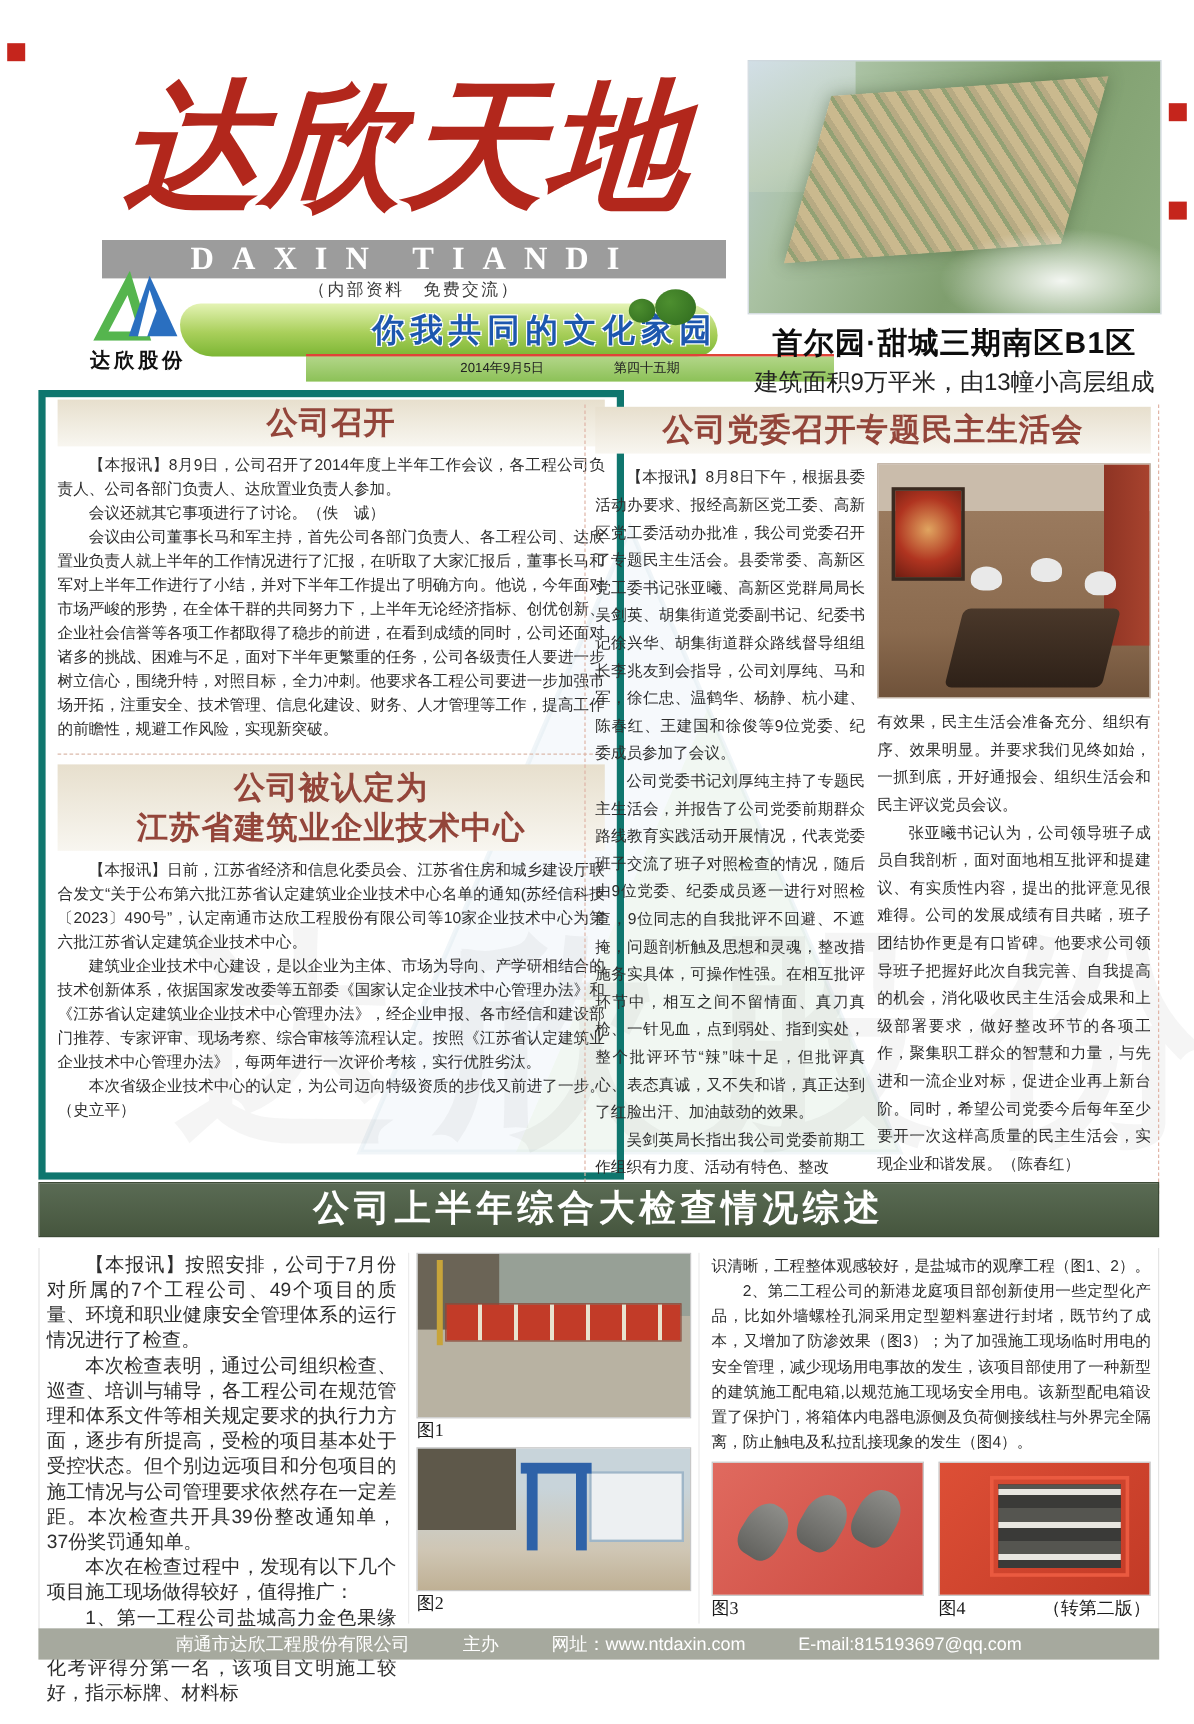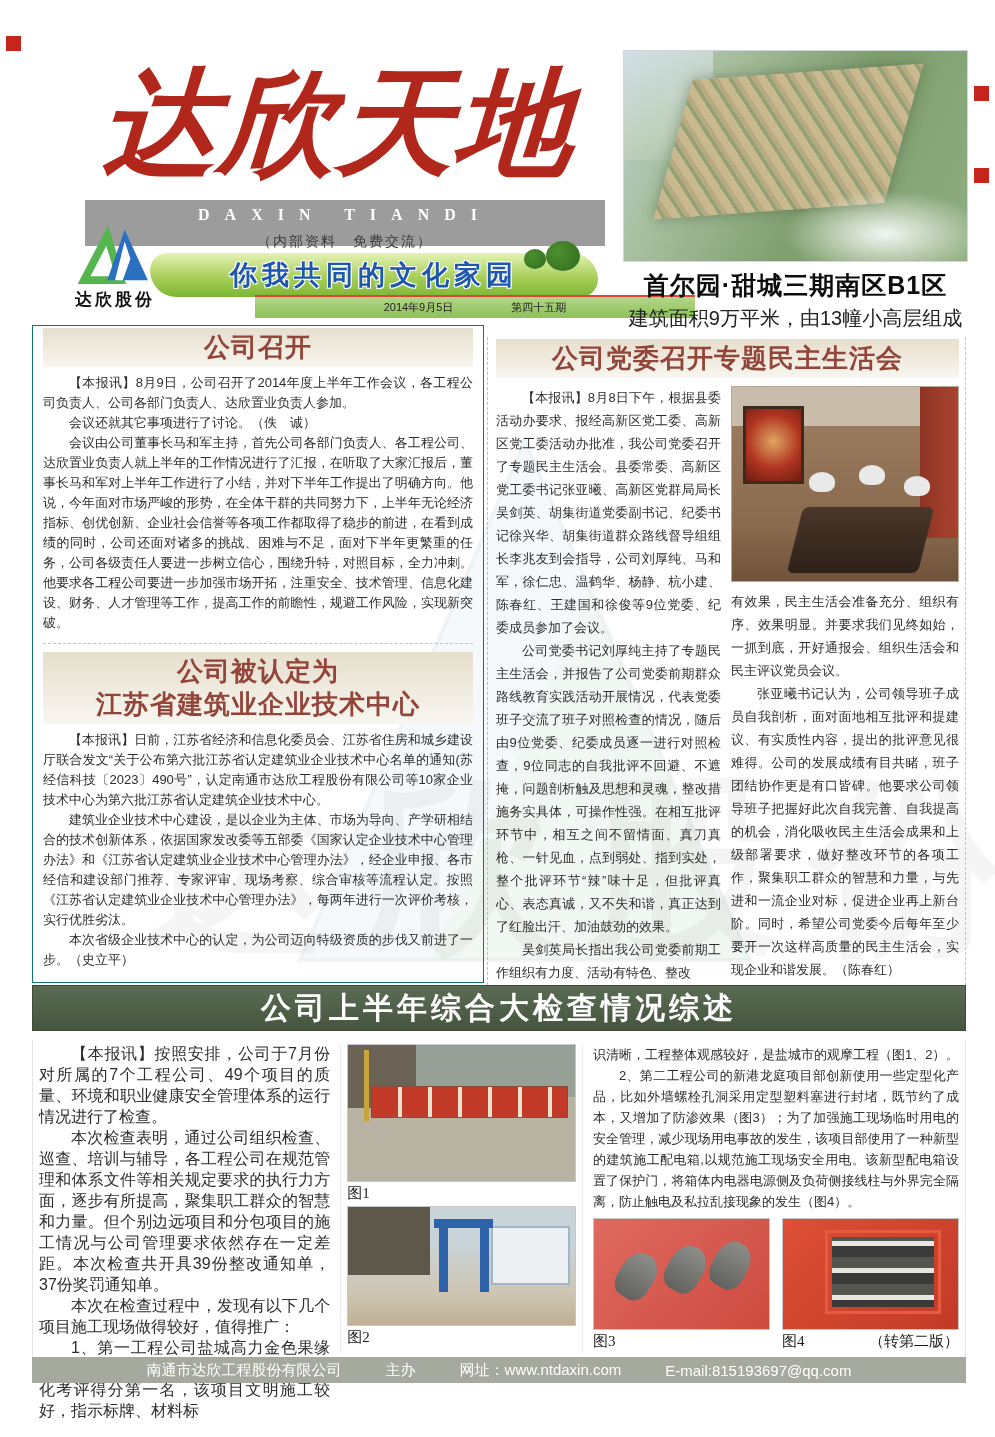--- a/index.html
+++ b/index.html
@@ -12,29 +12,29 @@
   
   .wm-triangle { position:absolute; z-index:0; opacity:.5; }
   .wm-text { position:absolute; z-index:0; font-family:"Liberation Serif", serif; font-weight:bold;
              color:rgba(110,110,110,0.07); font-size:190px; letter-spacing:34px; white-space:nowrap; }
 
   
   .paper-title { position:absolute; left:58px; top:42px; width:560px; height:168px; z-index:2;
                  font-family:"DejaVu Serif", serif; font-weight:bold; font-style:italic;
                  font-size:116px; line-height:160px; color:#b2271c; text-align:center;
                  letter-spacing:2px; transform:skewX(-3deg); }
-  .title-en-bar { position:absolute; left:85px; top:200px; width:520px; height:46px; z-index:2;
+  .title-en-bar { position:absolute; left:85px; top:200px; width:520px; height:32px; z-index:2;
                   background:#9c9c9c; color:#fff; font-family:"Liberation Serif", serif;
-                  font-weight:bold; font-size:16px; line-height:30px; text-align:center; letter-spacing:15px; }
+                  font-weight:bold; font-size:27px; line-height:30px; text-align:center; letter-spacing:15px; }
   .mast-subtitle { position:absolute; left:85px; top:233px; width:520px; z-index:2;
                    text-align:center; font-size:14px; color:#3c3c3c; letter-spacing:2px; }
   .culture-banner { position:absolute; left:150px; top:253px; width:448px; height:44px; z-index:2;
                     border-radius:26px 40px 26px 40px;
                     background:linear-gradient(180deg,#e4f3b4 0%, #a9cf5b 55%, #7cb634 100%);
-                    text-align:center; }
+                    text-align:right; }
   .culture-banner span.txt { font-family:"Liberation Serif", serif; font-weight:bold; font-size:27px;
                     line-height:44px; color:#1d57ae; letter-spacing:5px;
                     text-shadow:1px 1px 0 #fff, -1px -1px 0 #fff, 1px -1px 0 #fff, -1px 1px 0 #fff; }
   .tree { position:absolute; border-radius:50%; background:radial-gradient(circle at 35% 35%, #4d8f2f, #2f6b1e); }
   .tree.t1 { width:34px; height:30px; right:18px; top:-12px; }
   .tree.t2 { width:22px; height:20px; right:52px; top:-4px; }
   .date-strip { position:absolute; left:255px; top:295px; width:440px; height:23px; z-index:2;
                 background:linear-gradient(180deg,#b3d689,#8cc157); border-top:2px solid #e04338;
                 display:flex; justify-content:center; gap:58px; font-size:11px; color:#222; line-height:20px; }
   .logo { position:absolute; left:58px; top:226px; width:114px; z-index:2; text-align:center; }
@@ -55,22 +55,22 @@
   .promo-subcaption { margin-top:3px; text-align:center; font-size:20px; color:#222; }
 
   
   .art-title { background:linear-gradient(180deg,#e7dfcd,#f8f6f0); color:#93453a; font-weight:bold;
                text-align:center; font-size:26px; line-height:33px; padding:3px 0; letter-spacing:1px; }
   .body-text p { text-indent:2em; text-align:justify; color:#2d2d2d;
                  font-family:Liberation Sans, sans-serif; }
   .body-text p.noindent { text-indent:0; }
 
   
-  .col-left { position:absolute; left:32px; top:325px; width:452px; height:658px; z-index:1;
-              border:1px solid #0f766e; padding:2px 10px 0 10px; background:transparent; }
+  .col-left { position:absolute; left:32px; top:325px; width:488px; height:658px; z-index:1;
+              border:6px solid #0f766e; padding:2px 10px 0 10px; background:transparent; }
   .col-left .body-text { margin-top:6px; }
   .col-left .body-text p { font-size:13px; line-height:20px; }
   .art-sep { border:none; border-top:1px dashed #dcb9aa; margin:10px 0 8px 0; }
 
   
   .col-right { position:absolute; left:487px; top:325px; width:479px; height:658px; z-index:1;
                border-left:1px dashed #e0b4a6; border-right:1px dashed #e0b4a6; padding:2px 6px 0 8px;margin-top:12px; }
   .col-right .art-title { margin-bottom:8px; }
   .two-cols { display:flex; gap:10px; }
   .two-cols .subcol { width:228px; }
@@ -231,21 +231,21 @@
       </div>
     </article>
   </section>
 
   <section class="bottom">
     <div class="green-bar">公司上半年综合大检查情况综述</div>
     <div class="bottom-body">
 
       <div class="bcol1 body-text">
         <p>【本报讯】按照安排，公司于7月份对所属的7个工程公司、49个项目的质量、环境和职业健康安全管理体系的运行情况进行了检查。</p>
-        <p>本次检查表明，通过公司组织检查、巡查、培训与辅导，各工程公司在规范管理和体系文件等相关规定要求的执行力方面，逐步有所提高，聚集职工群众的智慧和力量。但个别边远项目和分包项目的施工情况与公司管理要求依然存在一定差距。本次检查共开具39份整改通知单，37份奖罚通知单。</p>
+        <p>本次检查表明，通过公司组织检查、巡查、培训与辅导，各工程公司在规范管理和体系文件等相关规定要求的执行力方面，逐步有所提高，受检的项目基本处于受控状态。但个别边远项目和分包项目的施工情况与公司管理要求依然存在一定差距。本次检查共开具39份整改通知单，37份奖罚通知单。</p>
         <p>本次在检查过程中，发现有以下几个项目施工现场做得较好，值得推广：</p>
         <p>1、第一工程公司盐城高力金色果缘项目部位列所有打分项目的第二名，信息化考评得分第一名，该项目文明施工较好，指示标牌、材料标</p>
       </div>
 
       <div class="bcol-photos">
         <div class="fig-photo f1">
           <div class="f1-bld"></div>
           <div class="f1-crane"></div>
           <div class="f1-banners"></div>
         </div>

